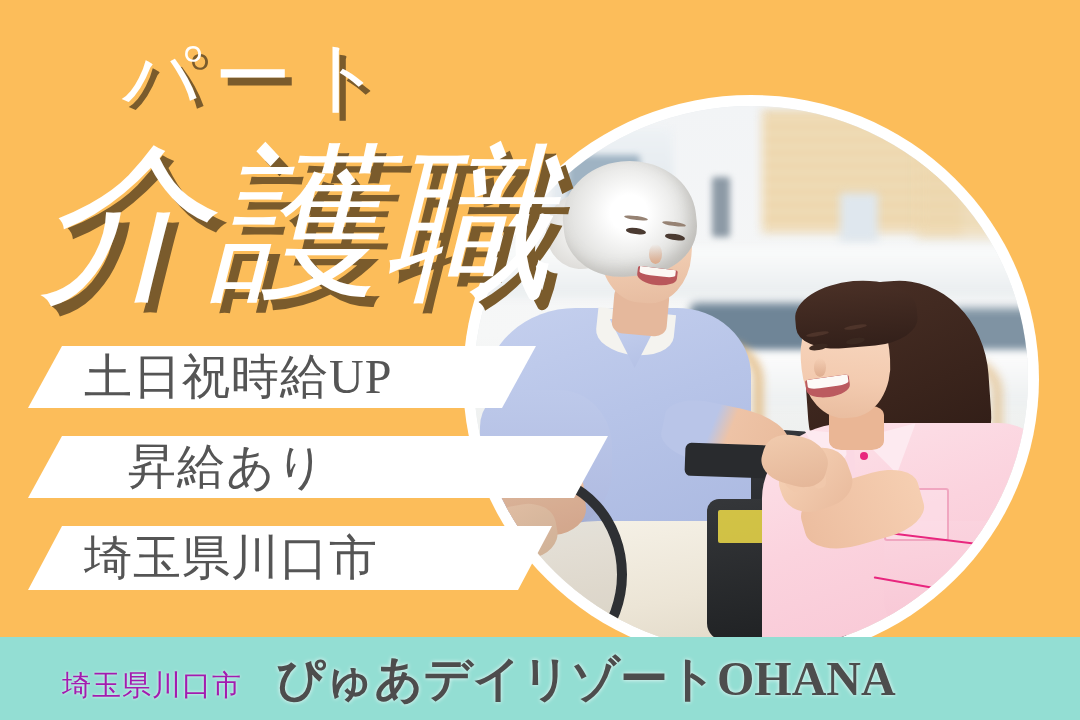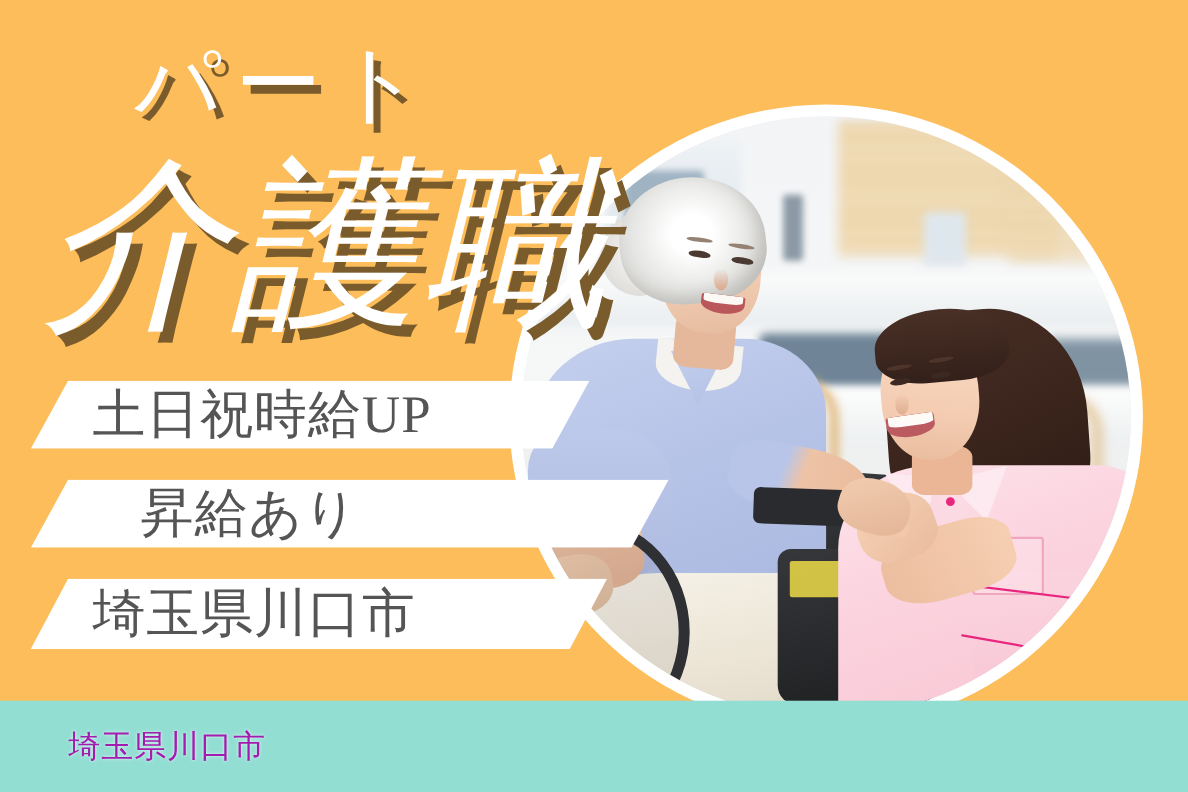--- a/index.html
+++ b/index.html
@@ -588,16 +588,17 @@
       <span>昇給あり</span>
     </div>
     <div class="feature f3">
       <span>埼玉県川口市</span>
     </div>
   </div>
 
   <div class="footer-bar">
     <div class="footer-inner">
       <div class="footer-region">埼玉県川口市</div>
+      <div class="footer-name">ぴゅあデイリゾートOHANA</div>
     </div>
   </div>
 
 </div>
 
 </body></html>

